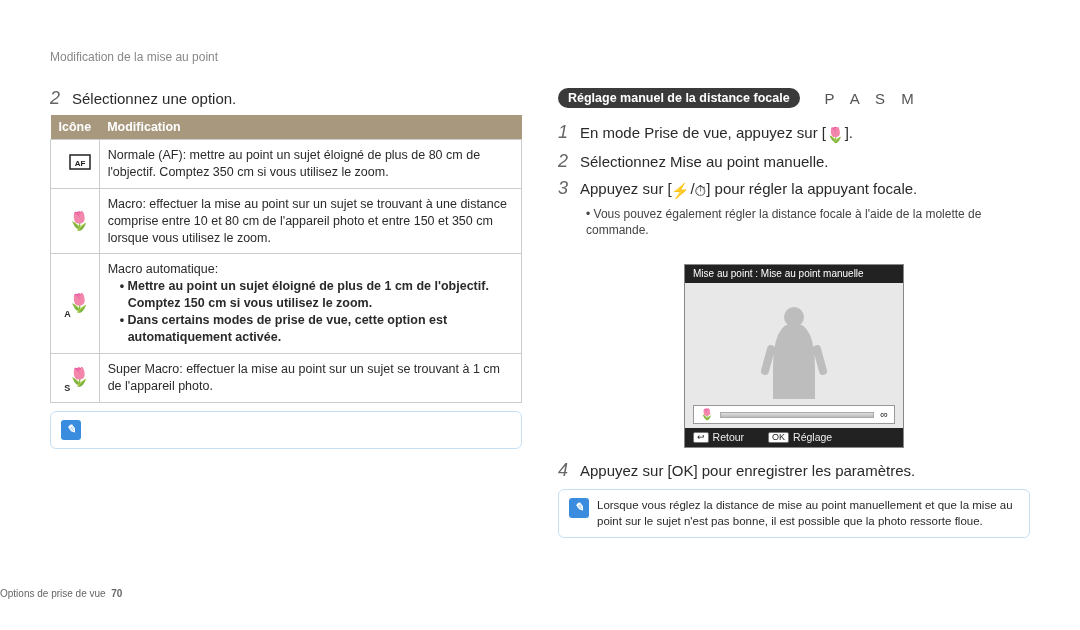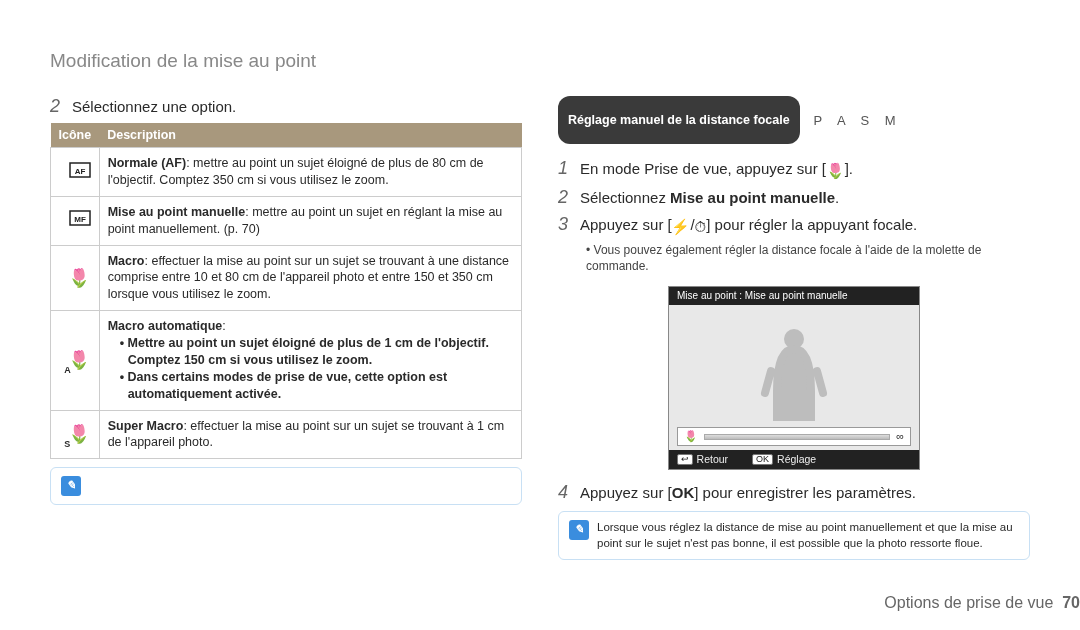--- a/index.html
+++ b/index.html
@@ -6,92 +6,83 @@
   body {
     font-family: "Segoe UI", Arial, sans-serif;
     font-size: 13px;
     color: #2a2a2a;
     width: 1080px;
     height: 630px;
     background: #fff;
     padding: 50px 50px 20px 50px;
     position: relative;
   }
-  .breadcrumb { color: #888; font-size: 19px; margin-bottom: 24px; }
+  .breadcrumb { color: #888; font-size: 12px; margin-bottom: 24px; }
   .columns { display: flex; gap: 36px; }
   .col { flex: 1; }
   .step-line { display: flex; align-items: flex-start; margin-bottom: 6px; font-size: 15px; }
   .step-num { font-style: italic; font-size: 18px; color: #666; width: 22px; flex-shrink: 0; }
   .step-text { flex: 1; line-height: 1.4; }
-  .bold { font-weight: 700; margin-top: 12px; }
+  .bold { font-weight: 400; margin-top: 12px; }
   table.icon-table { border-collapse: collapse; width: 100%; margin-top: 6px; font-size: 12.5px; }
   table.icon-table th { background: #a8987d; color: #fff; text-align: left; padding: 5px 8px; font-weight: 600; }
   table.icon-table td { border: 1px solid #ccc; padding: 7px 8px; vertical-align: top; line-height: 1.35; }
   table.icon-table td:first-child { width: 44px; text-align: right; vertical-align: middle; }
   .iconcell { font-size: 18px; font-weight: bold; }
   .bullet { margin-left: 12px; text-indent: -8px; padding-left: 8px; font-weight: bold; }
   .finenote { font-size: 11.5px; color: #555; margin: 8px 0; line-height: 1.3; }
   .tipbox { display: flex; border: 1px solid #c8e0f4; border-radius: 6px; padding: 8px 10px; margin-top: 8px; font-size: 11.5px; line-height: 1.35; }
   .tipicon { width: 20px; height: 20px; border-radius: 3px; background: #3a8dde; color: #fff; display: flex; align-items: center; justify-content: center; margin-right: 8px; flex-shrink: 0; font-style: italic; font-weight: bold; }
-  .pill { display: inline-block; background: #3a3a3a; color: #fff; border-radius: 12px; padding: 17px 10px; font-size: 12.5px; font-weight: 600; }
-  .modes { letter-spacing: 6px; font-size: 13px; color: #555; margin-left: 14px; }
+  .pill { display: inline-block; background: #3a3a3a; color: #fff; border-radius: 12px; padding: 3px 10px; font-size: 12.5px; font-weight: 600; }
+  .modes { letter-spacing: 6px; font-size: 15px; color: #555; margin-left: 25px; }
   .rightheader { display: flex; align-items: center; margin-bottom: 14px; }
   .iconinline { display: inline-block; vertical-align: -2px; }
-  .sub-bullet { font-size: 12px; color: #444; margin: 4px 0 12px 28px; line-height: 1.3; }
+  .sub-bullet { font-size: 12px; color: #444; margin: 4px 0 26px 28px; line-height: 1.3; }
   .preview {
-    width: 252px; margin: 0 auto 12px auto;
+    width: 220px; margin: 0 auto 12px auto;
     border: 1px solid #888; background: #e8e8e8;
     font-size: 10.5px; line-height: 1;
   }
   .preview .titlebar { background: #222; color: #fff; padding: 4px 8px; font-size: 10px; }
   .preview .body { height: 118px; position: relative; display:flex; align-items:flex-end; justify-content:center; }
   .preview .slider { background:#fff; border:1px solid #999; margin:4px 8px; padding:3px 6px; display:flex; align-items:center; gap:6px; font-size:11px; }
   .preview .sliderbar { flex:1; height:6px; background:linear-gradient(#ddd,#bbb); border:1px solid #aaa; }
   .preview .footer { background: #222; color:#eee; display:flex; padding:4px 8px; gap:24px; }
   .footer-item { display:flex; align-items:center; gap:4px; }
   .keycap { display:inline-block; border:1px solid #777; border-radius:2px; padding:0 3px; background:#fff; font-size:9px; color:#222; }
-  .page-footer { position:absolute; bottom:18px; left:0; right:0; text-align:right; font-size:16px; color:#666; }
+  .page-footer { position:absolute; bottom:31px; left:0; right:0; text-align:left; font-size:10px; color:#666; }
   .silhouette { width: 70px; height: 100px; margin-bottom: 2px; }
 </style>
 </head>
 <body>
 
 <div class="breadcrumb">Modification de la mise au point</div>
 
 <div class="columns">
 
   <div class="col">
     <div class="step-line">
       <div class="step-num">2</div>
       <div class="step-text">Sélectionnez une option.</div>
     </div>
 
     <table class="icon-table">
       <tbody>
           <tr>
         <th>Icône</th>
-        <th>Description</th>
+        <th>Modification</th>
       </tr>
       <tr>
         <td class="iconcell">
           <svg width="22" height="16" viewBox="0 0 22 16">
                 <rect x="1" y="1" width="20" height="14" fill="none" stroke="#222" stroke-width="1.5"></rect>
                 <text x="11" y="12" text-anchor="middle" font-size="8" font-weight="bold" fill="#222">AF</text>
               </svg>
         </td>
         <td><span class="bold">Normale (AF)</span><span>: mettre au point un sujet éloigné de plus de 80 cm de l'objectif. Comptez 350 cm si vous utilisez le zoom.</span></td>
-      </tr>
-      <tr>
-        <td class="iconcell">
-          <svg width="22" height="16" viewBox="0 0 22 16">
-                <rect x="1" y="1" width="20" height="14" fill="none" stroke="#222" stroke-width="1.5"></rect>
-                <text x="11" y="12" text-anchor="middle" font-size="8" font-weight="bold" fill="#222">MF</text>
-              </svg>
-        </td>
-        <td><span class="bold">Mise au point manuelle</span><span>: mettre au point un sujet en réglant la mise au point manuellement. (p. 70)</span></td>
       </tr>
       <tr>
         <td class="iconcell">🌷</td>
         <td><span class="bold">Macro</span><span>: effectuer la mise au point sur un sujet se trouvant à une distance comprise entre 10 et 80 cm de l'appareil photo et entre 150 et 350 cm lorsque vous utilisez le zoom.</span></td>
       </tr>
       <tr>
         <td class="iconcell">
           <div style="position:relative;display:inline-block">🌷<span style="position:absolute;left:-4px;bottom:-4px;font-size:9px;font-weight:bold">A</span></div>
         </td>
         <td>

